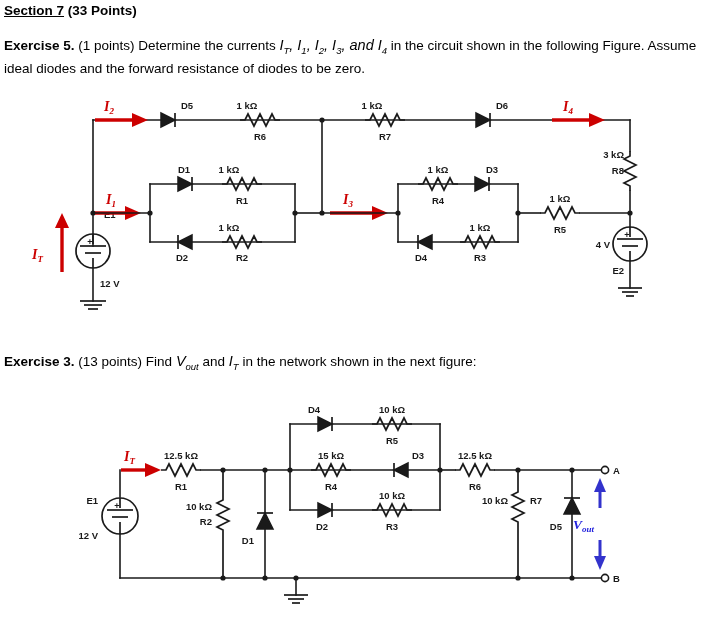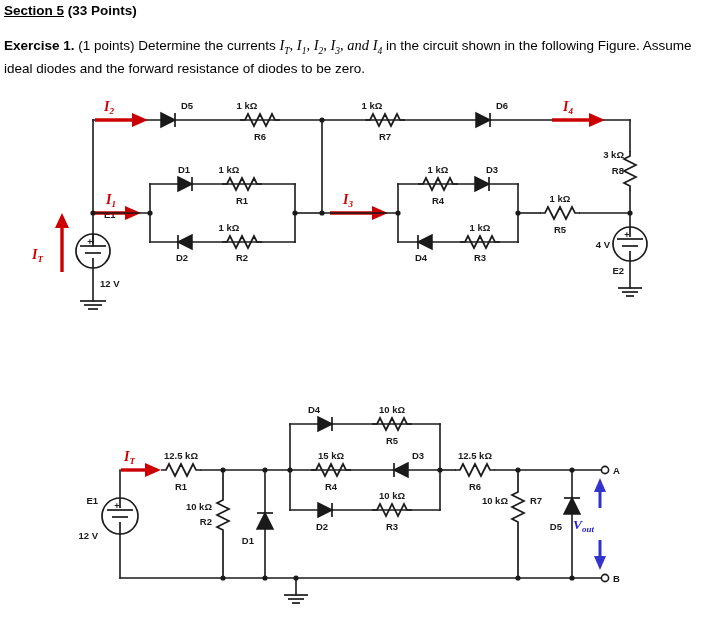--- a/index.html
+++ b/index.html
@@ -11,21 +11,21 @@
     overflow:hidden;
   }
   .page{position:relative;width:706px;height:622px;}
 
   .txt-block{position:absolute;font-size:13.5px;line-height:18px;}
   #section-head{left:4px;top:2px;font-weight:bold;}
   #section-head .u{text-decoration:underline;}
   #ex2-text{left:4px;top:36px;width:698px;}
   #ex3-text{left:4px;top:352px;width:650px;}
   .b{font-weight:bold;}
-  .var{font-style:italic;font-family:Liberation Serif, serif;font-size:14.5px;}
+  .var{font-style:italic;font-family:Liberation Sans, sans-serif;font-size:14.5px;}
   .var sub{font-size:9.5px;font-style:italic;}
 
   svg{position:absolute;left:0;top:0;overflow:visible;}
   #fig1{left:0;top:96px;}
   #fig2{left:0;top:392px;}
 
   .wire{stroke:#1a1a1a;stroke-width:1.6;fill:none;stroke-linecap:square;}
   .dot{fill:#1a1a1a;}
   .comp{stroke:#1a1a1a;stroke-width:1.7;fill:none;}
   .compfill{stroke:#1a1a1a;stroke-width:1.5;fill:#1a1a1a;}
@@ -39,28 +39,32 @@
   .bluearrow{stroke:#3333cc;stroke-width:3;fill:none;}
   .bluehead{fill:#3333cc;}
   .term{fill:#ffffff;stroke:#1a1a1a;stroke-width:1.6;}
 </style>
 </head>
 <body>
 
 <div class="page">
 
   <div class="txt-block" id="section-head">
-    <span class="u">Section 5</span><span> (33 Points)</span>
+    <span class="u">Section 7</span><span> (33 Points)</span>
   </div>
 
   <div class="txt-block" id="ex2-text">
-    <span class="b">Exercise 1.</span>
+    <span class="b">Exercise 5.</span>
     <span>(1 points) Determine the currents </span><span class="var"><i>I<sub>T</sub></i>, <i>I<sub>1</sub></i>, <i>I<sub>2</sub></i>, <i>I<sub>3</sub></i>, <i>and I<sub>4</sub></i></span><span> in the circuit shown in the following Figure. Assume ideal diodes and the forward resistance of diodes to be zero.</span>
   </div>
 
+  <div class="txt-block" id="ex3-text">
+    <span class="b">Exercise 3.</span>
+    <span>(13 points) Find </span><span class="var"><i>V<sub>out</sub></i></span><span> and </span> <span class="var"><i>I<sub>T</sub></i></span><span> in the network shown in the next figure:</span>
+  </div>
 
   <svg id="fig1" width="706" height="230">
     <defs>
       <g id="res-h">
         <path class="comp" d="M0,0 L5,0 L8,-6 L14,6 L20,-6 L26,6 L32,-6 L35,0 L40,0"></path>
       </g>
       <g id="res-v">
         <path class="comp" d="M0,0 L0,5 L-6,8 L6,14 L-6,20 L6,26 L-6,32 L0,35 L0,40"></path>
       </g>
     </defs>

